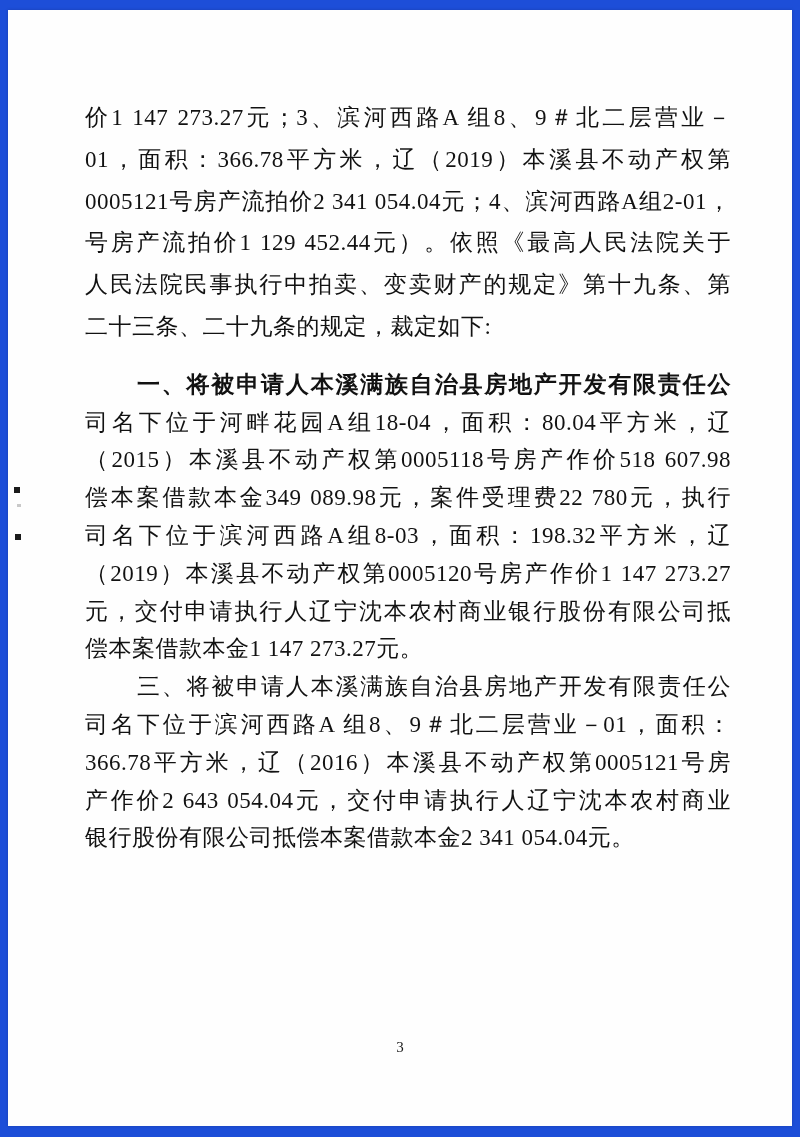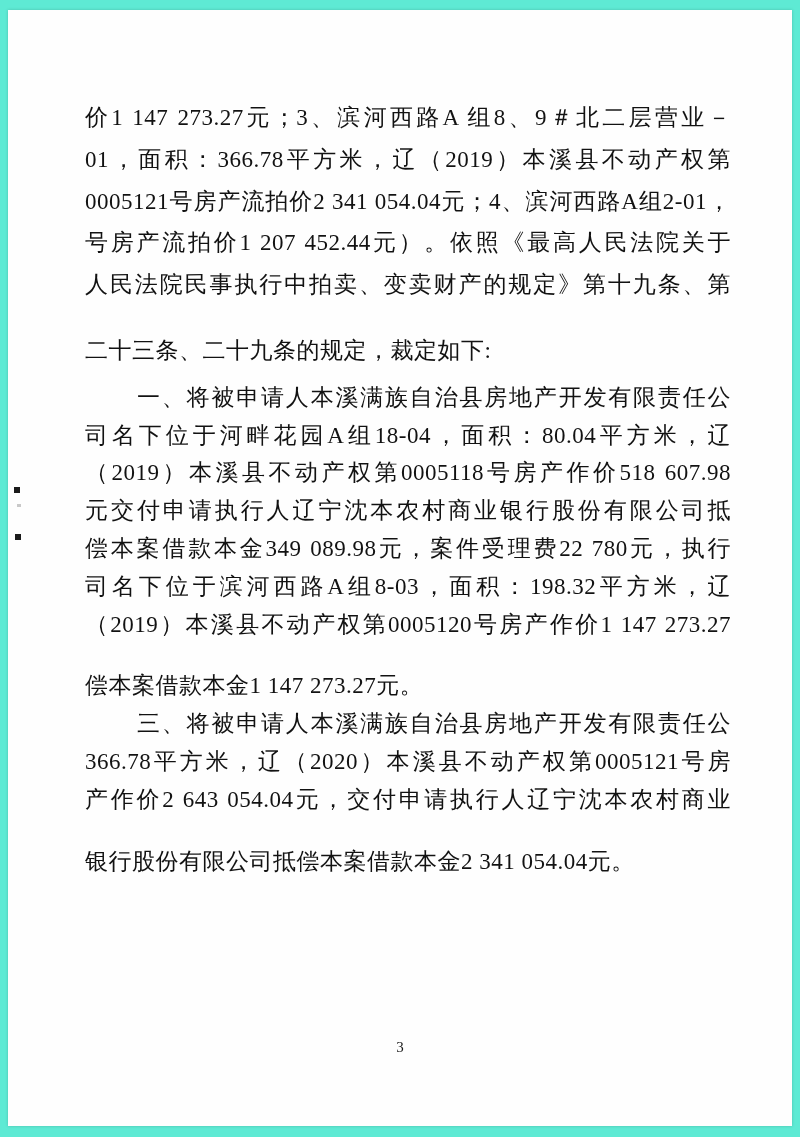--- a/index.html
+++ b/index.html
@@ -5,21 +5,21 @@
   html, body {
     margin: 0;
     padding: 0;
     background: #e9e9e9;
     font-family: "Liberation Serif", "DejaVu Serif", serif;
   }
   #screenshot {
     position: relative;
     width: 800px;
     height: 1137px;
-    background: #5eead4;
+    background: #1d4ed8;
     overflow: hidden;
     margin: 0;
   }
   .paper {
     position: absolute;
     left: 8px;
     top: 10px;
     width: 784px;
     height: 1116px;
     background: #fefefe;
@@ -43,27 +43,27 @@
     text-justify: inter-character;
     letter-spacing: 0.5px;
     white-space: pre-wrap;
   }
   .line.lh-lg {
     line-height: 41.8px;
     height: 41.8px;
   }
   .line.end {
     text-align-last: left;
-    margin-top: 24px;
   }
   .line.indent {
     text-indent: 52px;
   }
   .line.para-gap {
-    margin-top: 7px;
+    margin-top: 18px;
+    font-weight: bold;
   }
   .page-number {
     position: absolute;
     left: 0;
     top: 1027px;
     width: 100%;
     height: 20px;
     line-height: 20px;
     text-align: center;
     font-size: 15px;
@@ -80,33 +80,34 @@
 </head>
 <body>
 
 <div id="screenshot">
   <div class="paper">
 
     <div class="text-block">
       <div class="line lh-lg">价1 147 273.27元；3、滨河西路A 组8、9＃北二层营业－</div>
       <div class="line lh-lg">01，面积：366.78平方米，辽（2019）本溪县不动产权第</div>
       <div class="line lh-lg">0005121号房产流拍价2 341 054.04元；4、滨河西路A组2-01，</div>
-      <div class="line lh-lg">号房产流拍价1 207 452.44元）。依照《最高人民法院关于</div>
+      <div class="line lh-lg">号房产流拍价1 129 452.44元）。依照《最高人民法院关于</div>
       <div class="line lh-lg">人民法院民事执行中拍卖、变卖财产的规定》第十九条、第</div>
       <div class="line lh-lg end">二十三条、二十九条的规定，裁定如下:</div>
       <div class="line indent para-gap">一、将被申请人本溪满族自治县房地产开发有限责任公</div>
       <div class="line">司名下位于河畔花园A组18-04，面积：80.04平方米，辽</div>
-      <div class="line">（2019）本溪县不动产权第0005118号房产作价518 607.98</div>
-      <div class="line">元交付申请执行人辽宁沈本农村商业银行股份有限公司抵</div>
+      <div class="line">（2015）本溪县不动产权第0005118号房产作价518 607.98</div>
       <div class="line">偿本案借款本金349 089.98元，案件受理费22 780元，执行</div>
       <div class="line">司名下位于滨河西路A组8-03，面积：198.32平方米，辽</div>
       <div class="line">（2019）本溪县不动产权第0005120号房产作价1 147 273.27</div>
+      <div class="line">元，交付申请执行人辽宁沈本农村商业银行股份有限公司抵</div>
       <div class="line end">偿本案借款本金1 147 273.27元。</div>
       <div class="line indent">三、将被申请人本溪满族自治县房地产开发有限责任公</div>
-      <div class="line">366.78平方米，辽（2020）本溪县不动产权第0005121号房</div>
+      <div class="line">司名下位于滨河西路A 组8、9＃北二层营业－01，面积：</div>
+      <div class="line">366.78平方米，辽（2016）本溪县不动产权第0005121号房</div>
       <div class="line">产作价2 643 054.04元，交付申请执行人辽宁沈本农村商业</div>
       <div class="line end">银行股份有限公司抵偿本案借款本金2 341 054.04元。</div>
     </div>
 
     <div class="page-number">3</div>
 
     <div class="scan-mark m1"></div>
     <div class="scan-mark m2"></div>
     <div class="scan-mark m3"></div>
   </div>

